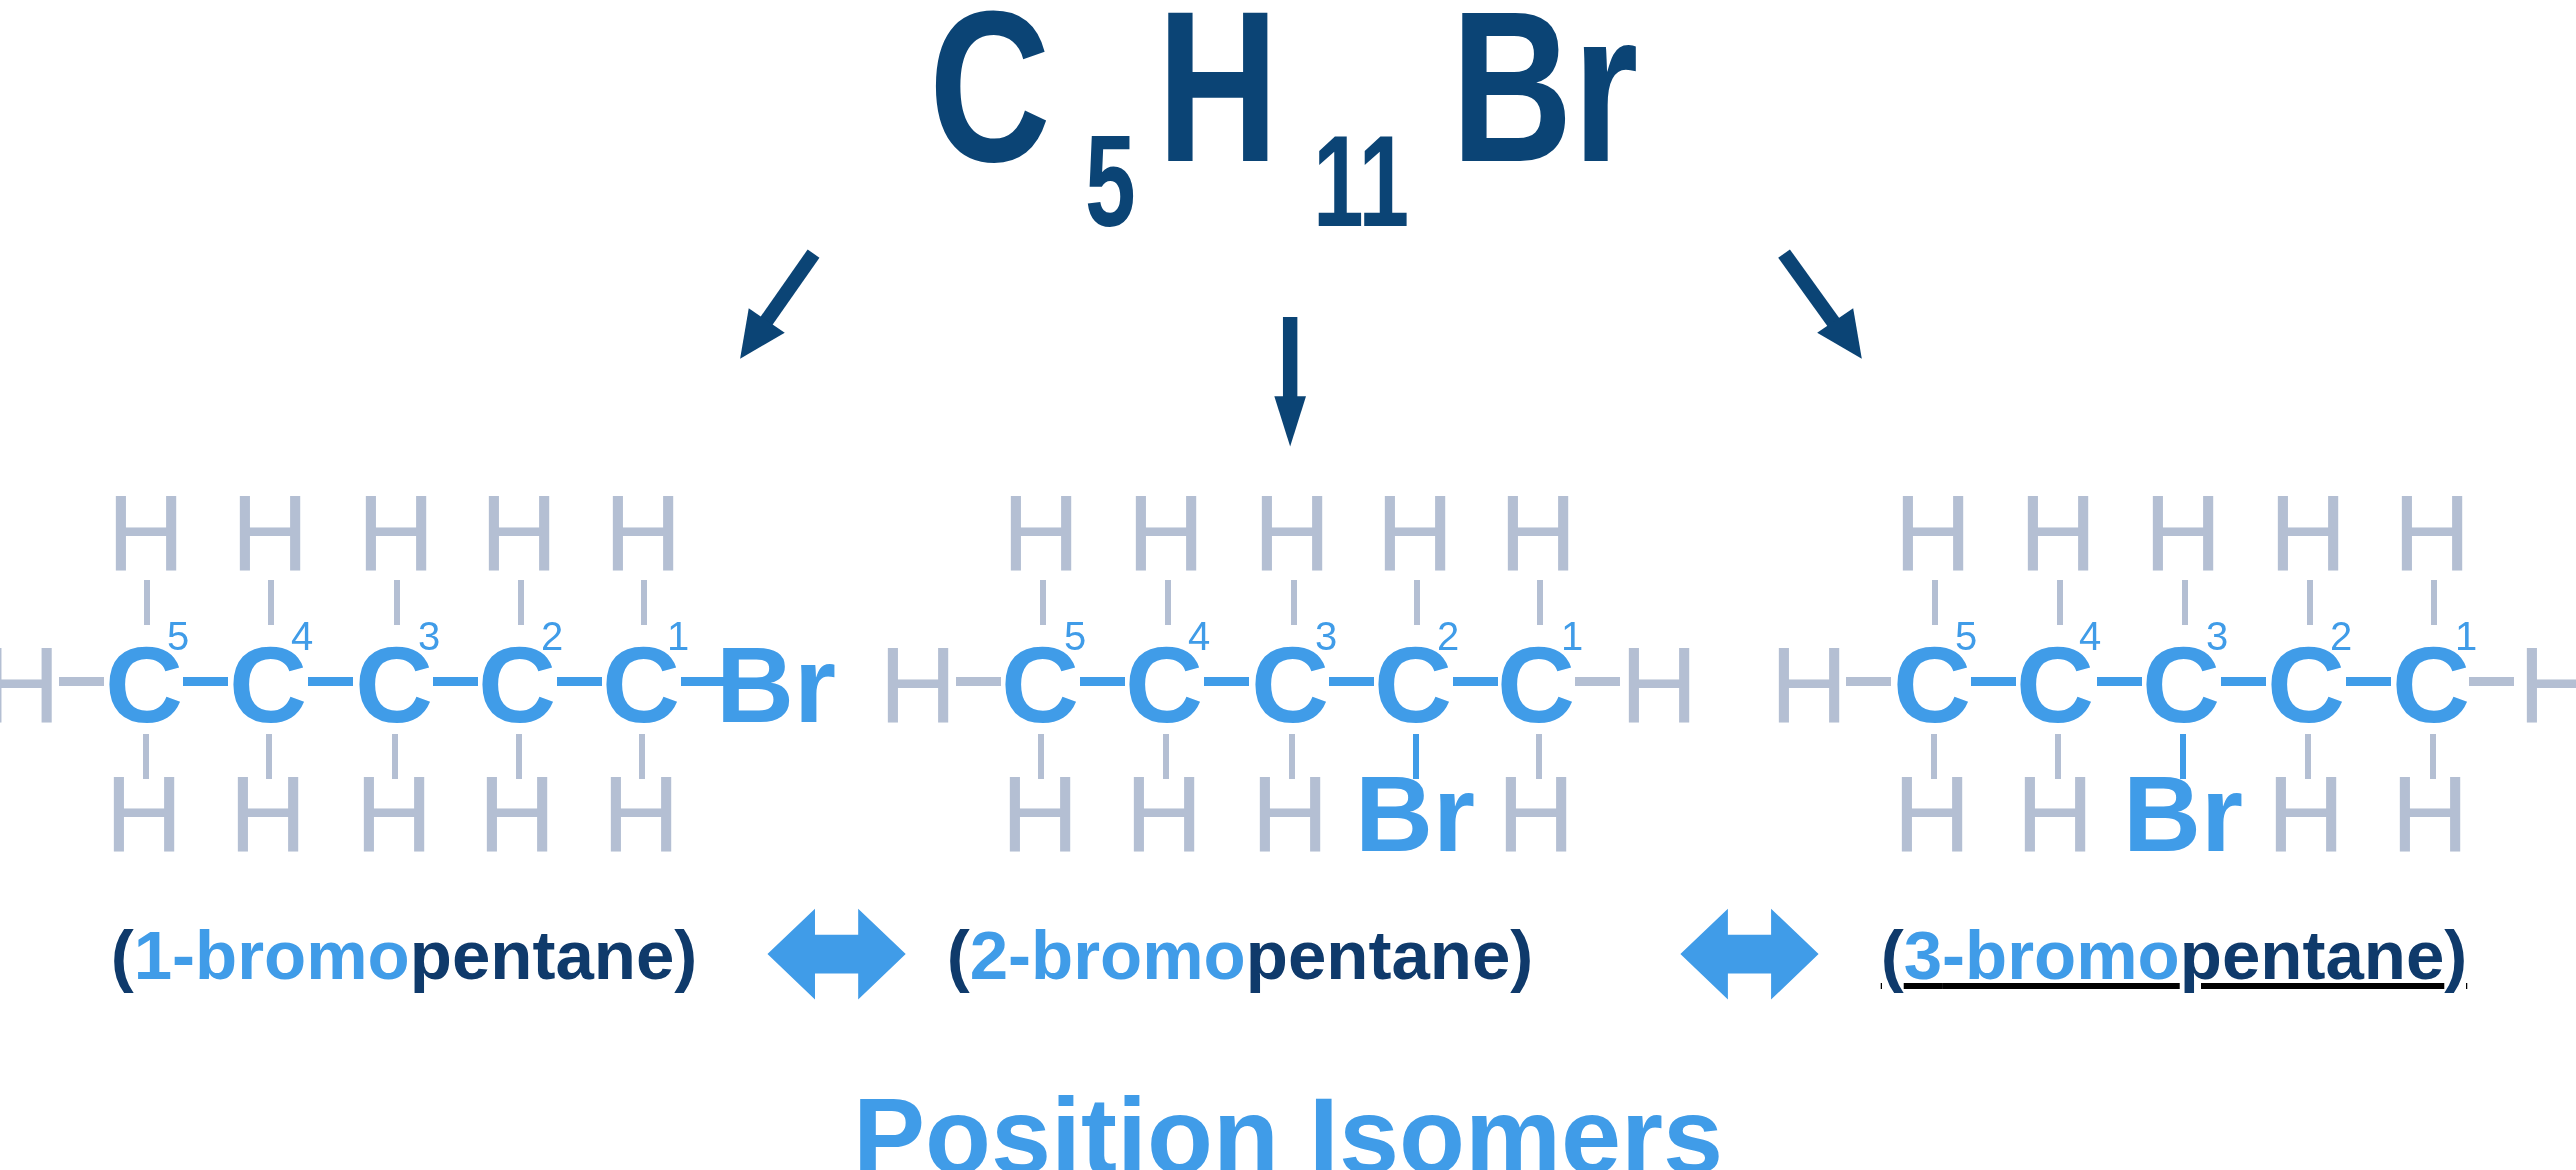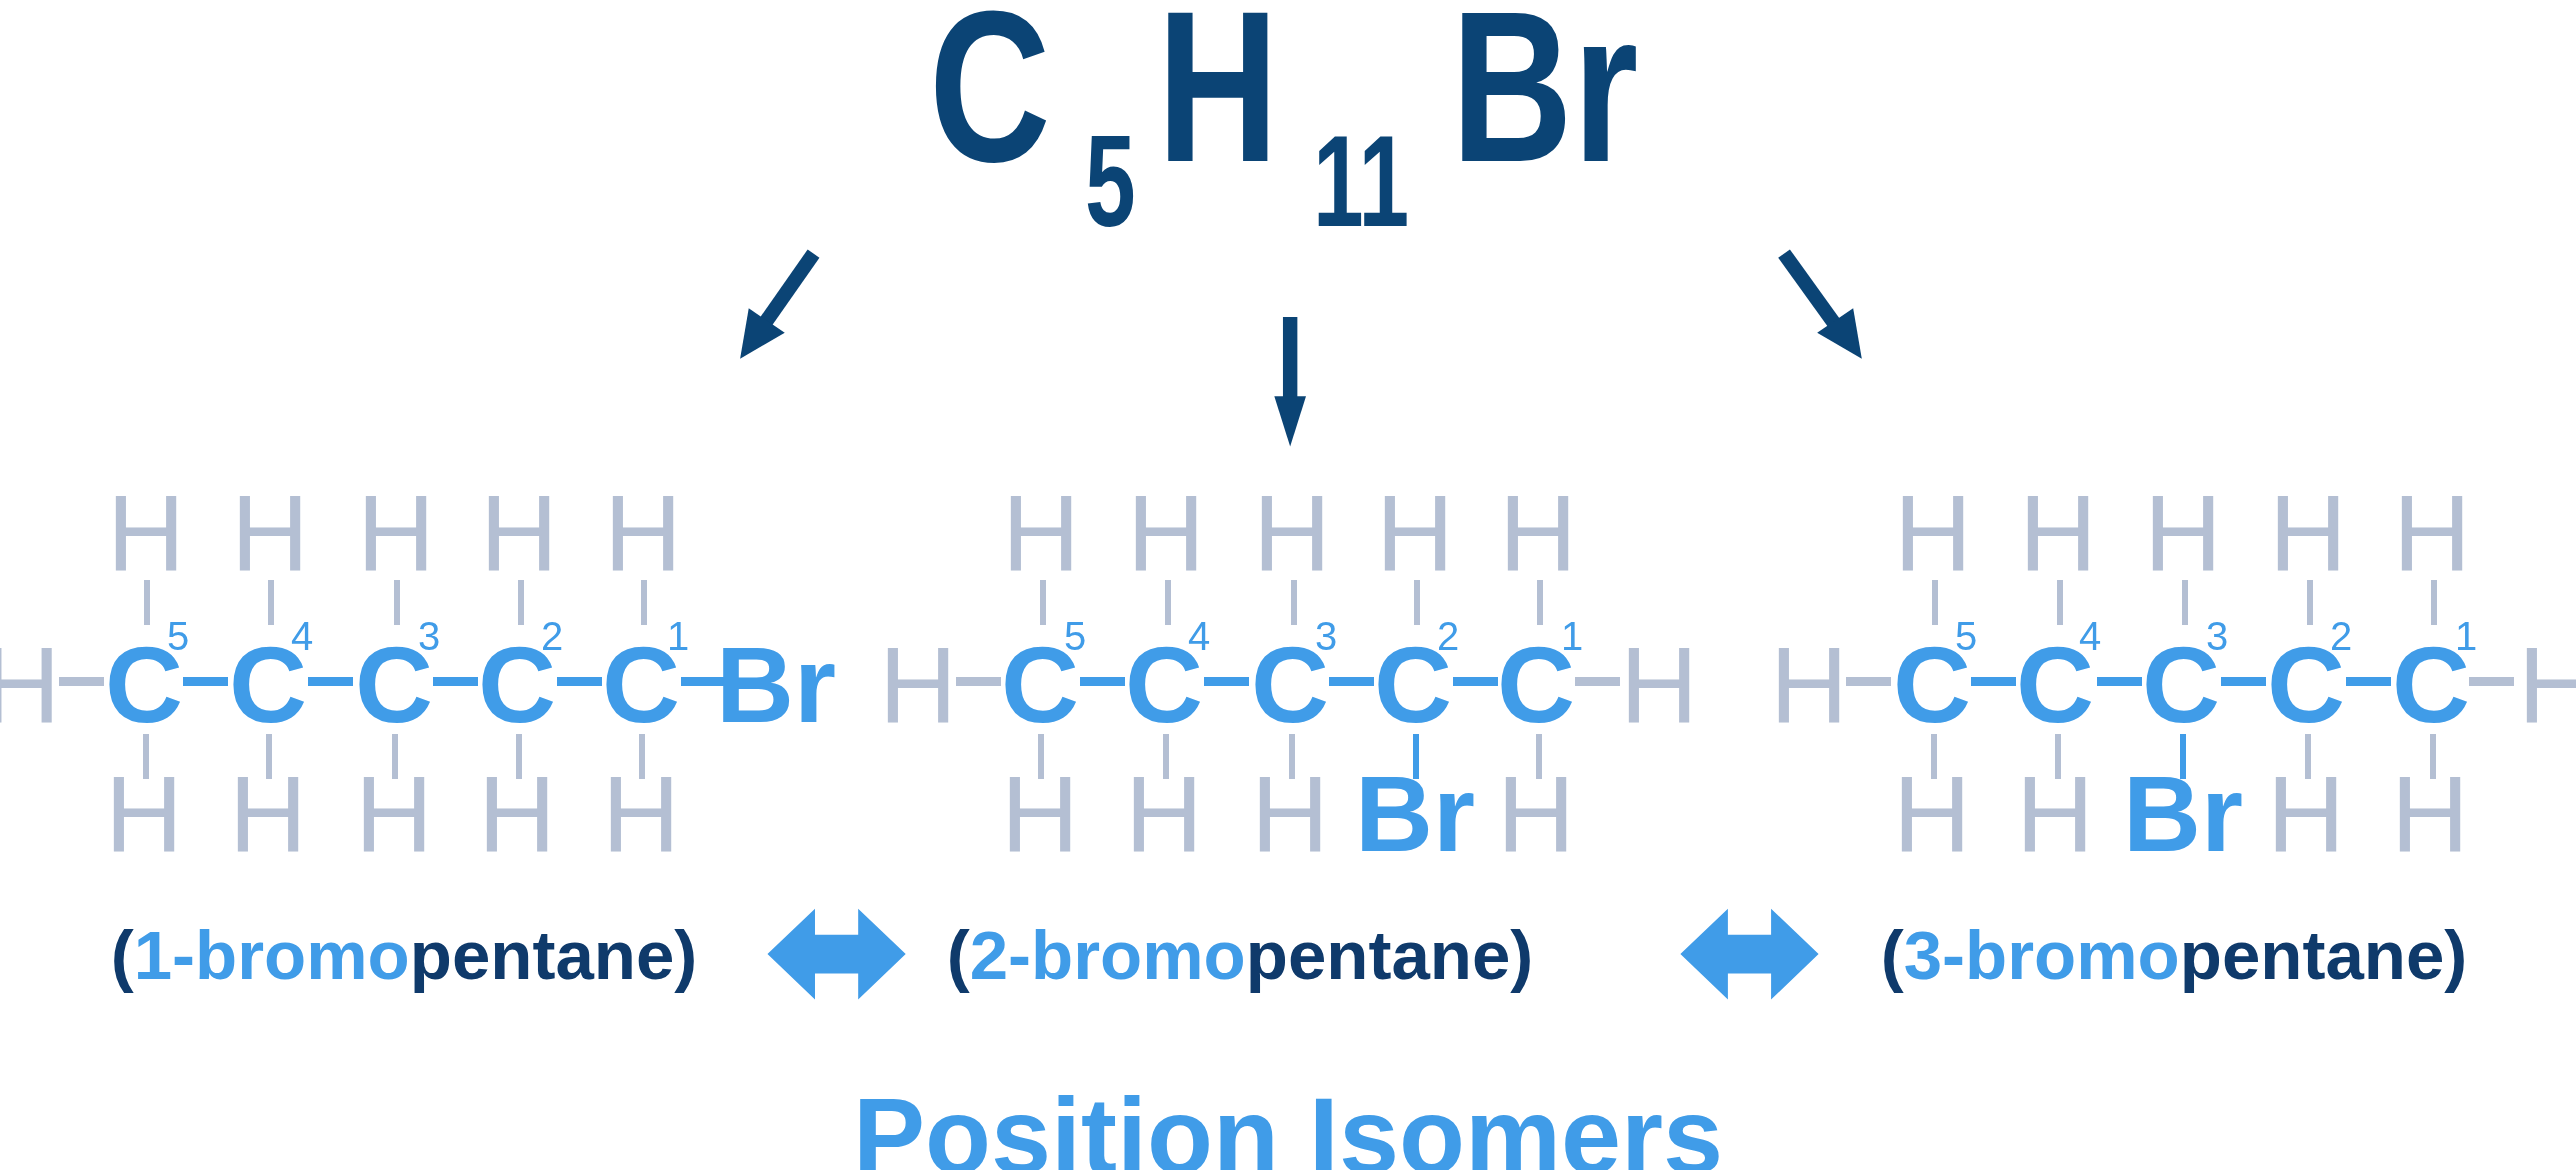--- a/index.html
+++ b/index.html
@@ -193,19 +193,19 @@
   <span class="atom c" style="left:2431px;top:631px;">C</span>
   <span class="num" style="left:2455px;top:616px;">1</span>
   <span class="atom h" style="left:2432px;top:479px;">H</span>
   <div class="bond-v gray" style="left:2431px;top:580px;height:45px;"></div>
   <div class="bond-v gray" style="left:2430px;top:734px;height:45px;"></div>
   <span class="atom h" style="left:2430px;top:760px;">H</span>
   <div class="bond-h gray" style="left:2469px;top:677px;width:45px;"></div>
 
   <span class="atom h" style="left:2557px;top:631px;">H</span>
 
-  <div class="label" style="left:2174px;">
+  <div class="label" style="left:2174px;text-decoration:underline;">
     <span class="dark">(</span><span class="light">3</span><span class="light">-bromo</span><span class="dark">pentane</span><span class="dark">)</span>
   </div>
 </div>
 
 <div class="title">Position Isomers</div>
 
 
 </body></html>

